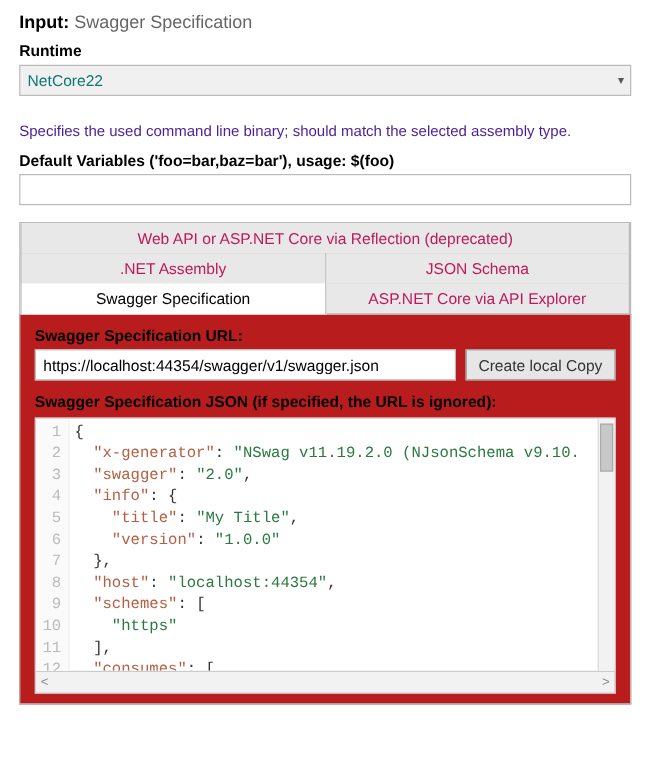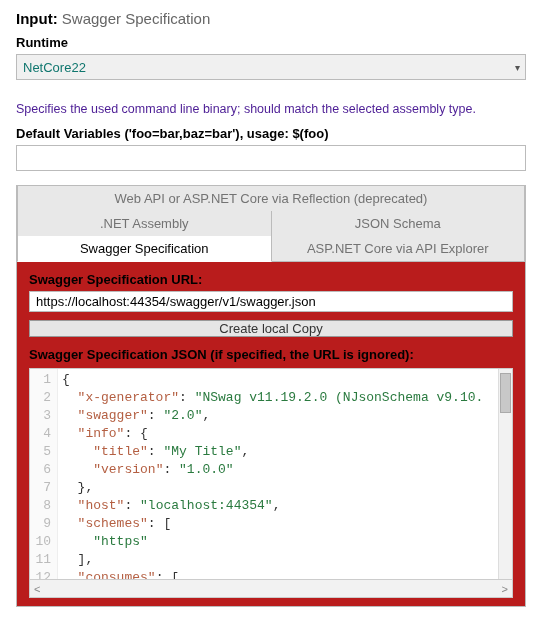--- a/index.html
+++ b/index.html
@@ -48,21 +48,21 @@
   .gap { height: 14px; }
   .tab-block { border: 1px solid #bbb; }
   .tab-row { display: flex; }
   .tab {
     flex: 1;
     text-align: center;
     padding: 5px 6px;
     background: #e8e8e8;
     border: 1px solid #bbb;
     border-top: none;
-    color: #737373;
+    color: #be185d;
     font-size: 13px;
     cursor: pointer;
   }
   .tab-row:first-child .tab { border-top: none; }
   .tab + .tab { border-left: none; }
   .tab-row + .tab-row .tab { margin-top: -1px; }
   .tab.full { flex: 1 1 100%; }
   .tab.active {
     background: #fff;
     color: #000;
@@ -70,21 +70,21 @@
     position: relative;
     z-index: 2;
   }
   .tab-content {
     border: 1px solid #bbb;
     border-top: none;
     padding: 10px 12px 8px;
     background: #b91c1c;
     margin-top: -1px;
   }
-  .url-row { display: flex; gap: 8px; margin-bottom: 10px; align-items: stretch; flex-direction: column; }
+  .url-row { display: flex; gap: 8px; margin-bottom: 10px; align-items: stretch; }
   .url-row input { flex: 1; }
   button.copy {
     border: 1px solid #999;
     background: #e6e6e6;
     padding: 0 10px;
     font-size: 13px;
     color: #333;
     cursor: pointer;
   }
   .editor-wrap {

